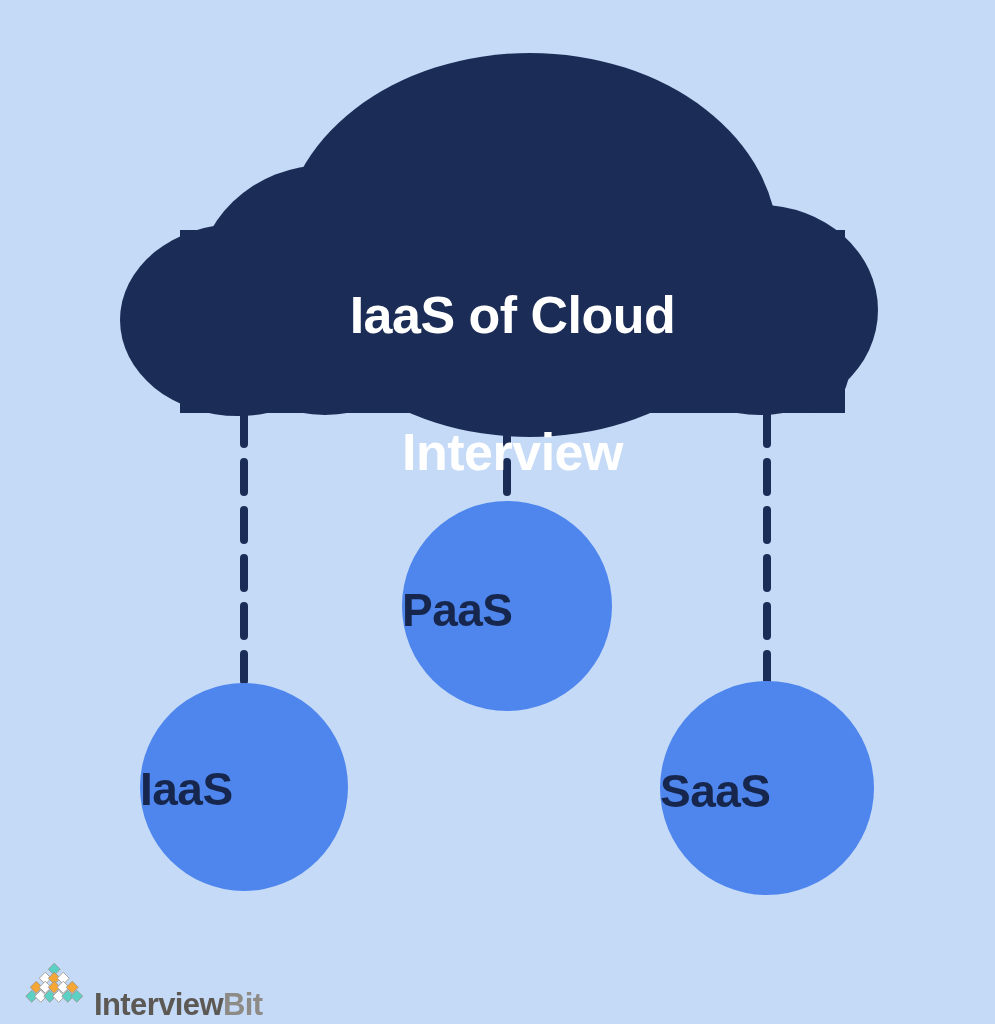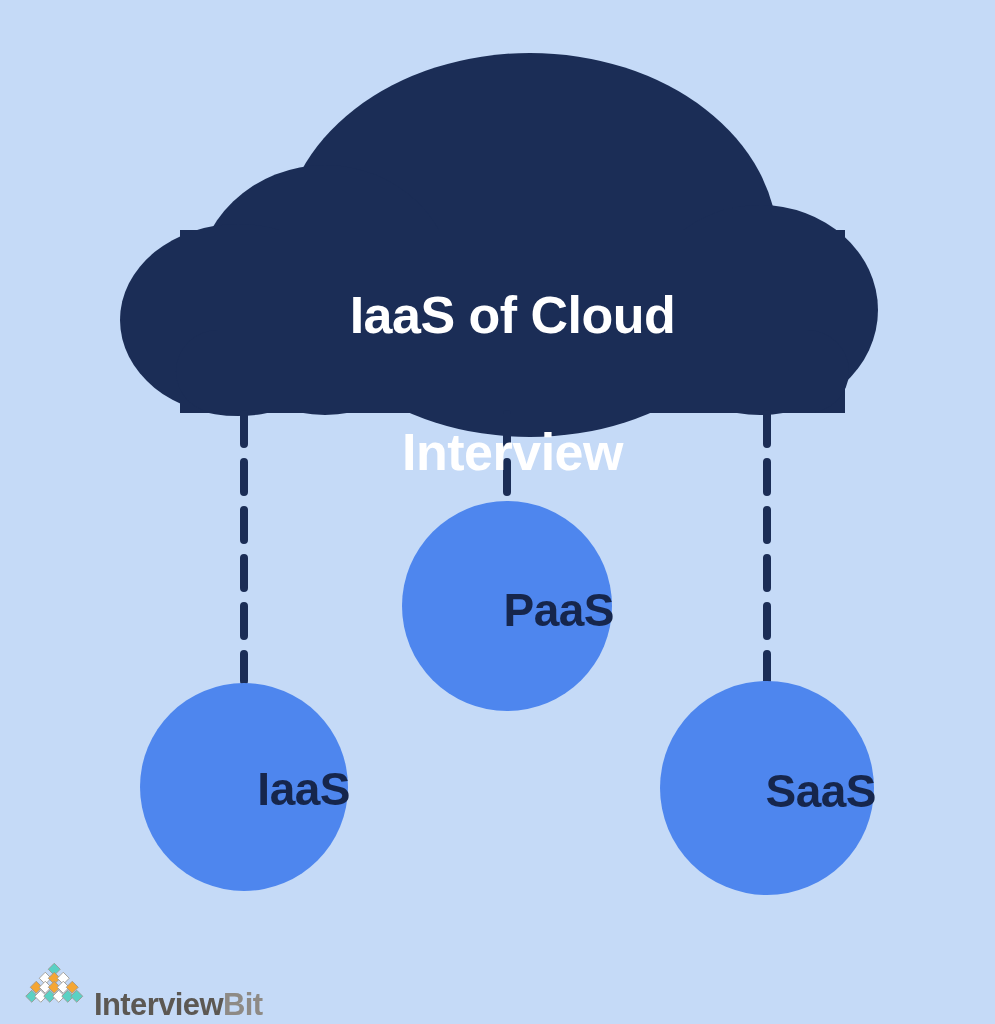--- a/index.html
+++ b/index.html
@@ -36,21 +36,21 @@
     color: #ffffff;
     font-size: 52px;
     font-weight: bold;
     line-height: 1.32;
     letter-spacing: -0.5px;
     white-space: pre-line;
     pointer-events: none;
   }
   .node-label {
     position: absolute;
-    text-align: right;
+    text-align: left;
     color: #16264c;
     font-weight: bold;
     letter-spacing: -0.5px;
     pointer-events: none;
   }
   .node-label.iaas {
     left: 140px;
     top: 762px;
     width: 210px;
     font-size: 46px;

